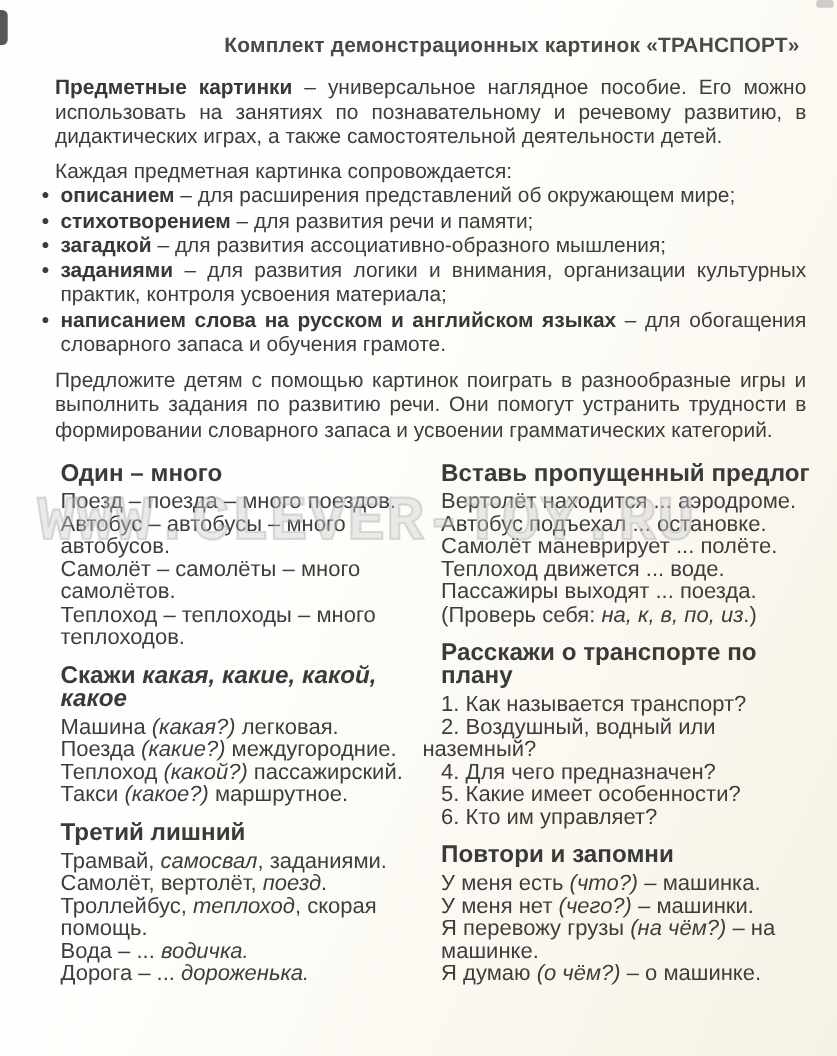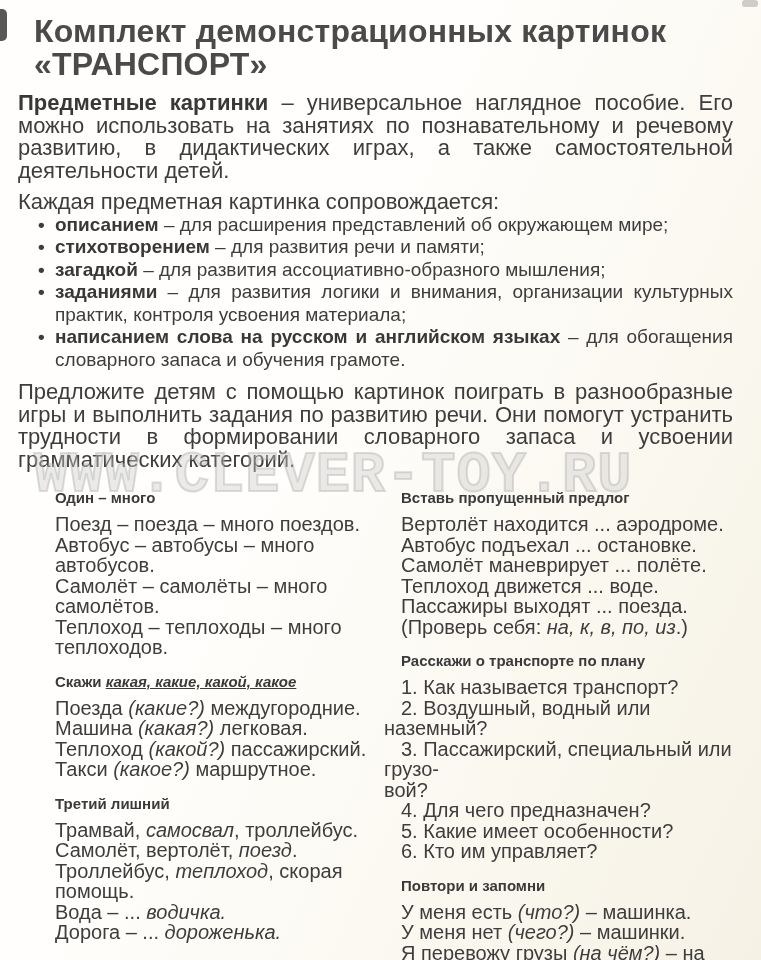--- a/index.html
+++ b/index.html
@@ -15,38 +15,38 @@
   
   .watermark{
     position:absolute;left:34px;top:436px;z-index:6;pointer-events:none;
     font-family:Liberation Mono, monospace;font-weight:bold;font-size:57px;line-height:80px;
     letter-spacing:1px;white-space:nowrap;
     color:rgba(255,255,255,.22);
     -webkit-text-stroke:2px rgba(148,148,148,.30);
     text-shadow:0 0 1px rgba(150,150,150,.25);
   }
   h1{
-    margin:0 34px;padding-top:15px;font-size:32px;line-height:33px;
-    text-align:left;color:#4a4a4a;letter-spacing:.2px;font-weight:bold;
+    margin:0 34px;padding-top:25px;font-size:19px;line-height:33px;
+    text-align:right;color:#4a4a4a;letter-spacing:.2px;font-weight:bold;
   }
-  .para{margin:10px 28px 0 18px;font-size:22px;line-height:22.5px;}
+  .para{margin:10px 28px 0 50px;font-size:19px;line-height:22.5px;}
   .justify{text-align:justify;}
   .lead{margin-top:11px;}
   .accomp-head{margin-top:9px;}
   ul.bullets{margin:0 28px 0 38px;padding:0;list-style:none;}
   ul.bullets li{position:relative;padding-left:17px;font-size:19px;line-height:22.5px;text-align:justify;}
   ul.bullets .blt{position:absolute;left:0;top:0;font-weight:bold;}
   b{font-weight:bold;color:#383838;}
   
   .cols{display:flex;margin:7px 24px 0 55px;position:relative;z-index:2;}
   .col-left{width:338px;flex:0 0 auto;}
   .col-right{width:344px;margin-left:8px;flex:0 0 auto;}
-  .sec h2{font-size:15px;line-height:21px;margin:13px 0 6px;font-weight:bold;color:#3a3a3a;}
+  .sec h2{font-size:22px;line-height:21px;margin:13px 0 6px;font-weight:bold;color:#3a3a3a;}
   .sec:first-child h2{margin-top:9px;}
-  .sec h2 i{font-style:italic;text-decoration:underline;}
+  .sec h2 i{font-style:italic;}
   .line{font-size:20px;line-height:20.5px;white-space:pre-line;}
   .line i{font-style:italic;}
   .hang{margin-left:-17px;text-indent:17px;}
 </style>
 </head>
 <body>
 
 <div class="page">
 
   <div class="artifact-left"></div>
@@ -77,29 +77,29 @@
       <section class="sec">
         <h2><span>Один – много</span><i></i></h2>
         <div class="line"><span>Поезд – поезда – много поездов.</span><i></i><span></span></div>
         <div class="line"><span>Автобус – автобусы – много автобусов.</span><i></i><span></span></div>
         <div class="line"><span>Самолёт – самолёты – много самолётов.</span><i></i><span></span></div>
         <div class="line"><span>Теплоход – теплоходы – много теплоходов.</span><i></i><span></span></div>
       </section>
 
       <section class="sec">
         <h2><span>Скажи </span><i>какая, какие, какой, какое</i></h2>
+        <div class="line"><span>Машина </span><i>(какая?)</i><span> легковая.</span></div>
         <div class="line"><span>Поезда </span><i>(какие?)</i><span> междугородние.</span></div>
-        <div class="line"><span>Машина </span><i>(какая?)</i><span> легковая.</span></div>
         <div class="line"><span>Теплоход </span><i>(какой?)</i><span> пассажирский.</span></div>
         <div class="line"><span>Такси </span><i>(какое?)</i><span> маршрутное.</span></div>
       </section>
 
       <section class="sec">
         <h2><span>Третий лишний</span><i></i></h2>
-        <div class="line"><span>Трамвай, </span><i>самосвал</i><span>, троллейбус.</span></div>
+        <div class="line"><span>Трамвай, </span><i>самосвал</i><span>, заданиями.</span></div>
         <div class="line"><span>Самолёт, вертолёт, </span><i>поезд</i><span>.</span></div>
         <div class="line"><span>Троллейбус, </span><i>теплоход</i><span>, скорая помощь.</span></div>
       </section>
 
       <section class="sec">
         <div class="line"><span>Вода – ... </span><i>водичка.</i><span></span></div>
         <div class="line"><span>Дорога – ... </span><i>дороженька.</i><span></span></div>
 
       </section>
 
@@ -114,22 +114,20 @@
         <div class="line"><span>Самолёт маневрирует ... полёте.</span><i></i><span></span></div>
         <div class="line"><span>Теплоход движется ... воде.</span><i></i><span></span></div>
         <div class="line"><span>Пассажиры выходят ... поезда.</span><i></i><span></span></div>
         <div class="line"><span>(Проверь себя: </span><i>на, к, в, по, из</i><span>.)</span></div>
       </section>
 
       <section class="sec">
         <h2><span>Расскажи о транспорте по плану</span><i></i></h2>
         <div class="line hang"><span>1. Как называется транспорт?</span><i></i><span></span></div>
         <div class="line hang"><span>2. Воздушный, водный или наземный?</span><i></i><span></span></div>
-        <div class="line hang"><span>3. Пассажирский, специальный или грузо-
-вой?</span><i></i><span></span></div>
         <div class="line hang"><span>4. Для чего предназначен?</span><i></i><span></span></div>
         <div class="line hang"><span>5. Какие имеет особенности?</span><i></i><span></span></div>
         <div class="line hang"><span>6. Кто им управляет?</span><i></i><span></span></div>
       </section>
 
       <section class="sec">
         <h2><span>Повтори и запомни</span><i></i></h2>
         <div class="line"><span>У меня есть </span><i>(что?)</i><span> – машинка.</span></div>
         <div class="line"><span>У меня нет </span><i>(чего?)</i><span> – машинки.</span></div>
         <div class="line"><span>Я перевожу грузы </span><i>(на чём?)</i><span> – на машинке.</span></div>

